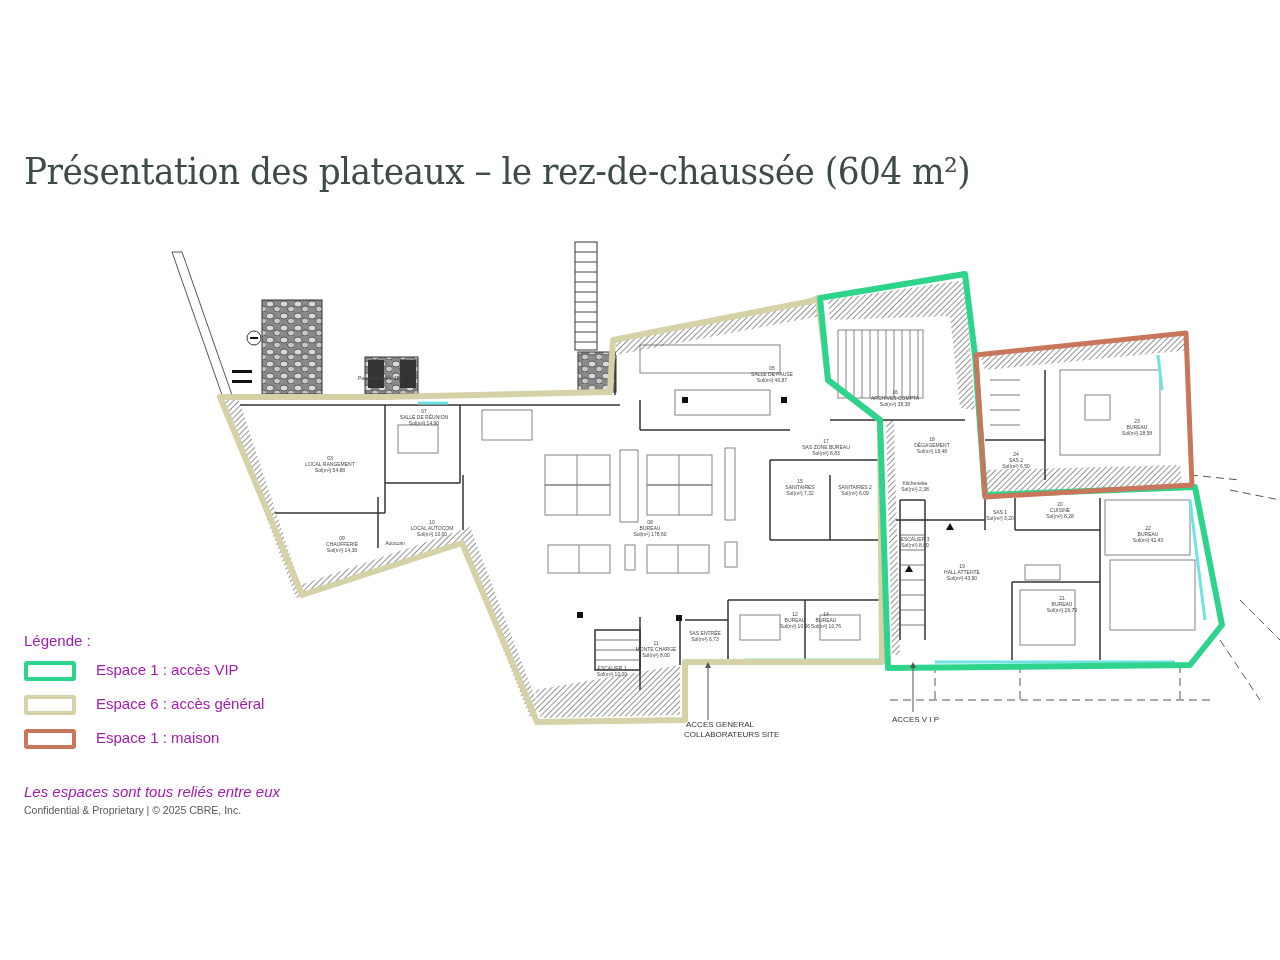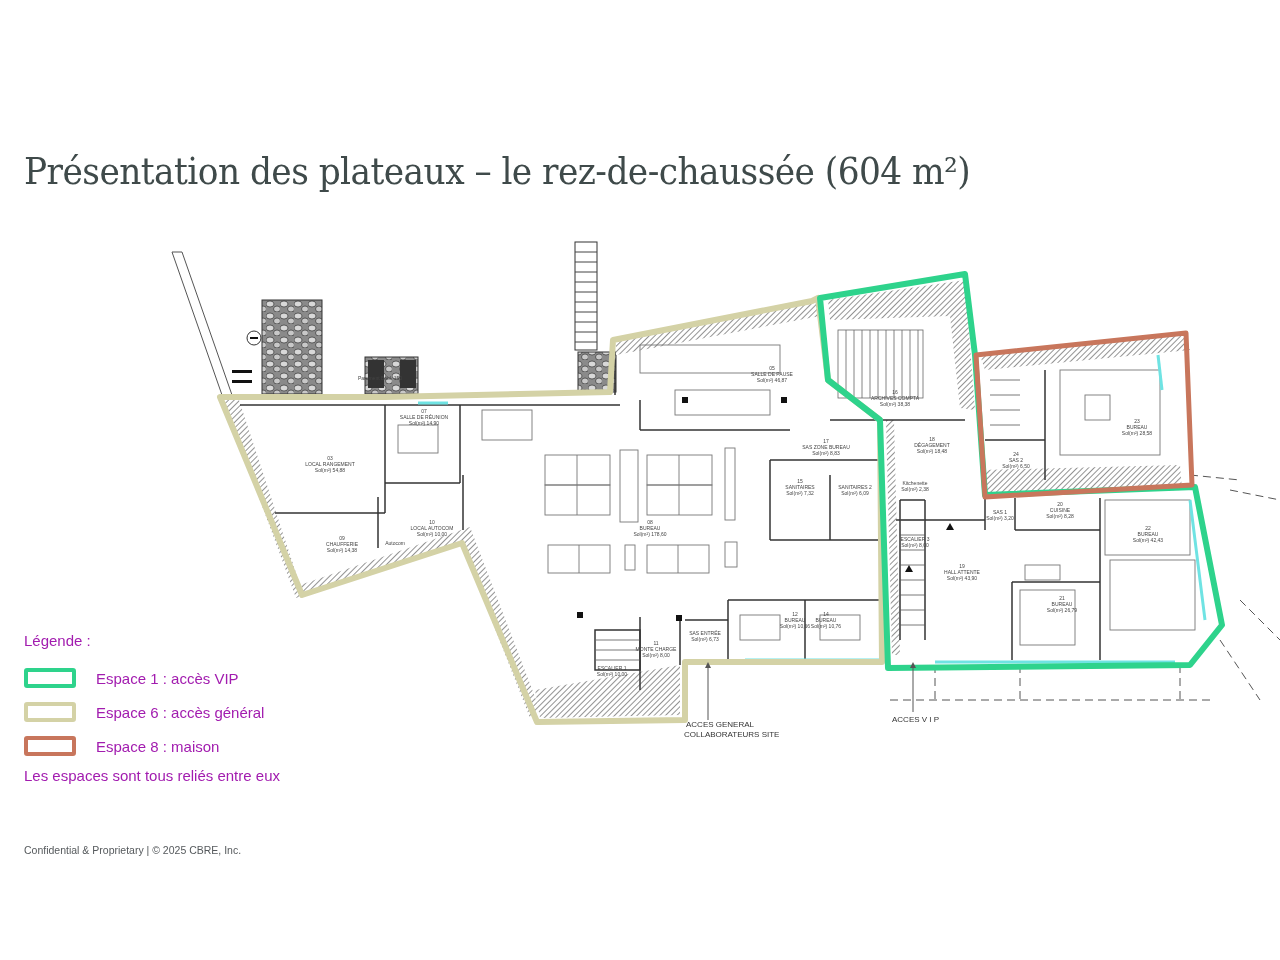--- a/index.html
+++ b/index.html
@@ -1,25 +1,25 @@
 <!DOCTYPE html>
 <html><head>
 <meta charset="utf-8">
 <style>
   html, body { margin:0; padding:0; background:#ffffff; }
   body { width:1280px; height:960px; position:relative; overflow:hidden; font-family:"Liberation Sans", sans-serif; }
   .title { position:absolute; left:24px; top:150px; font-family:"DejaVu Serif", serif; font-size:37px; color:#3f4a4a; letter-spacing:-0.6px; white-space:nowrap; transform:scaleX(0.93); transform-origin:left top; }
   .plan { position:absolute; left:0; top:0; }
   .legend { position:absolute; left:24px; top:632px; color:#a21caf; }
   .legend-title { font-size:15px; margin-bottom:12px; }
-  .legend-row { display:flex; align-items:center; height:34px; }
+  .legend-row { display:flex; height:34px; }
   .swatch { width:52px; height:20px; border-width:4px; border-style:solid; border-radius:3px; box-sizing:border-box; margin-right:20px; }
   .legend-label { font-size:15px; }
-  .legend-note { font-size:15px; margin-top:4px; }
-  .footer { position:absolute; left:24px; top:844px; font-size:10.5px; color:#55595c; }
+  .legend-note { font-size:15px; font-style:italic; margin-top:20px; }
+  .footer { position:absolute; left:24px; top:804px; font-size:10.5px; color:#55595c; }
   .rl { font-family:"Liberation Sans", sans-serif; fill:#444; font-size:5px; text-anchor:middle; }
   .al { font-family:"Liberation Sans", sans-serif; fill:#333; font-size:8px; }
 </style>
 </head>
 <body>
 
 <div class="title">Présentation des plateaux – le rez-de-chaussée (604 m²)</div>
 
 <svg class="plan" width="1280" height="960" viewBox="0 0 1280 960">
   <defs>
@@ -294,18 +294,18 @@
   <div class="legend-row">
     <div class="swatch" style="border-color:#2ed38c"></div>
     <span class="legend-label">Espace 1 : accès VIP</span>
   </div>
   <div class="legend-row">
     <div class="swatch" style="border-color:#d4d2a6"></div>
     <span class="legend-label">Espace 6 : accès général</span>
   </div>
   <div class="legend-row">
     <div class="swatch" style="border-color:#c8765c"></div>
-    <span class="legend-label">Espace 8 : maison</span>
+    <span class="legend-label">Espace 1 : maison</span>
   </div>
   <div class="legend-note">Les espaces sont tous reliés entre eux</div>
 </div>
 
 <div class="footer">Confidential &amp; Proprietary | © 2025 CBRE, Inc.</div>
 
 </body></html>

